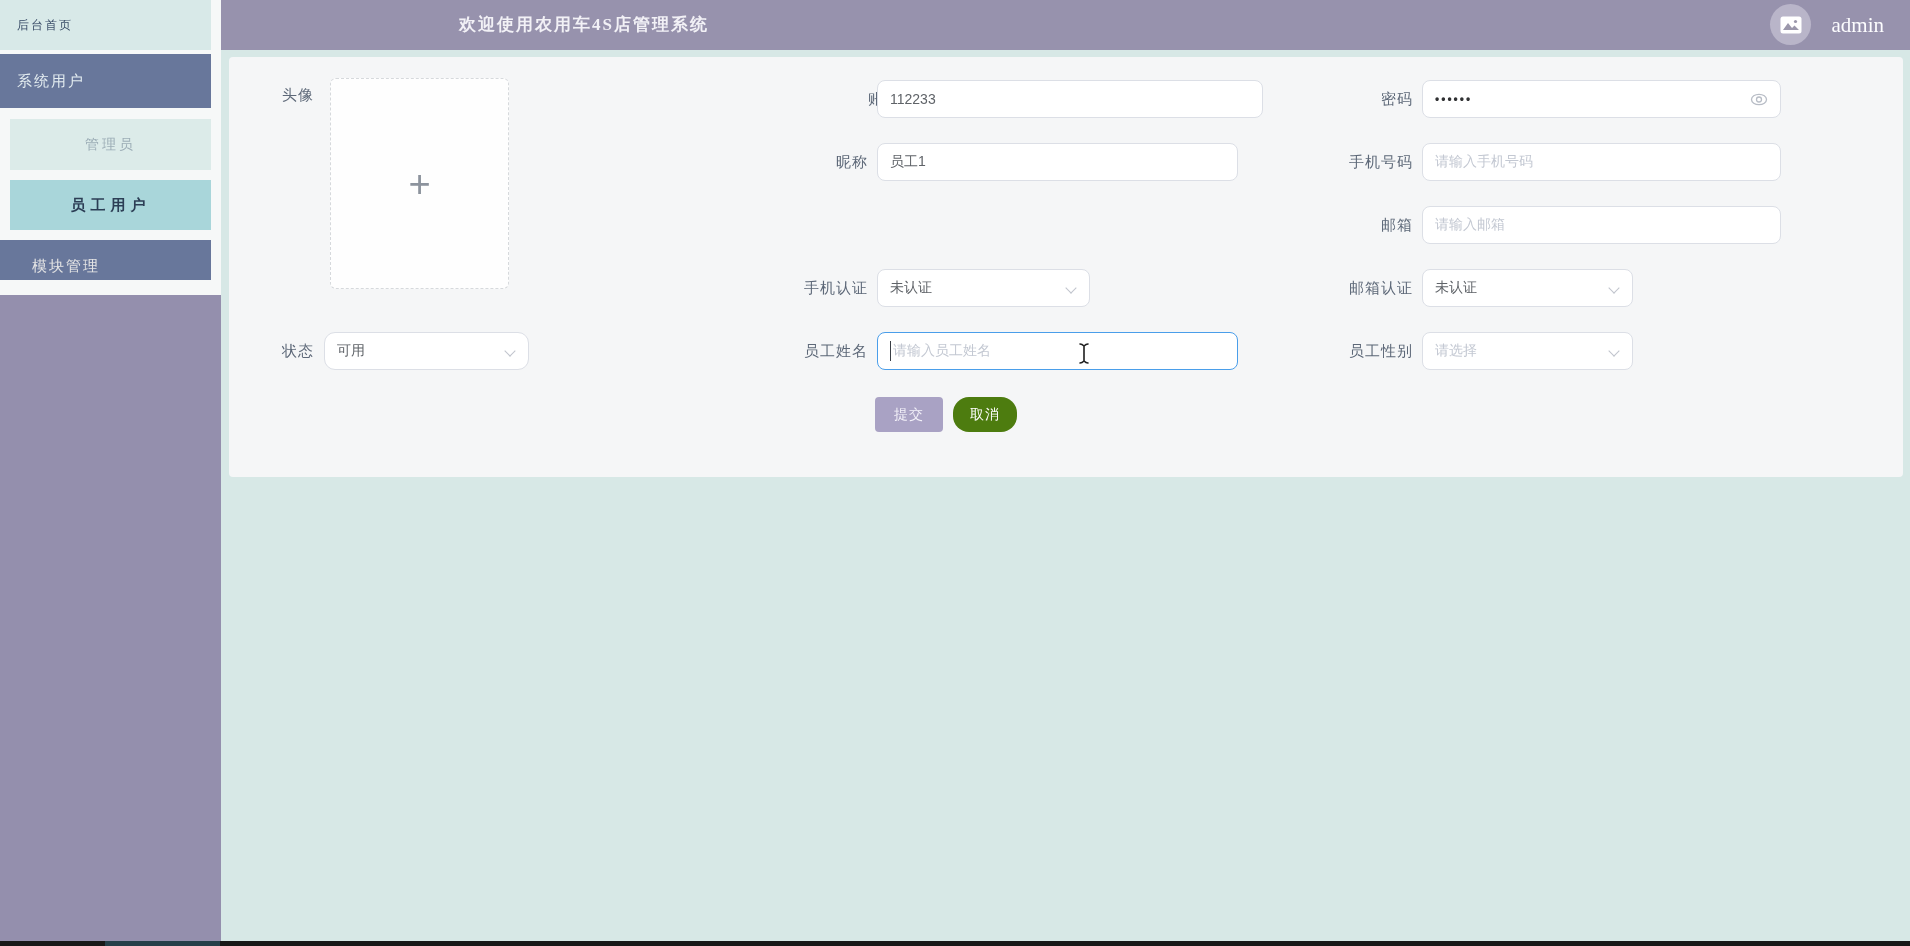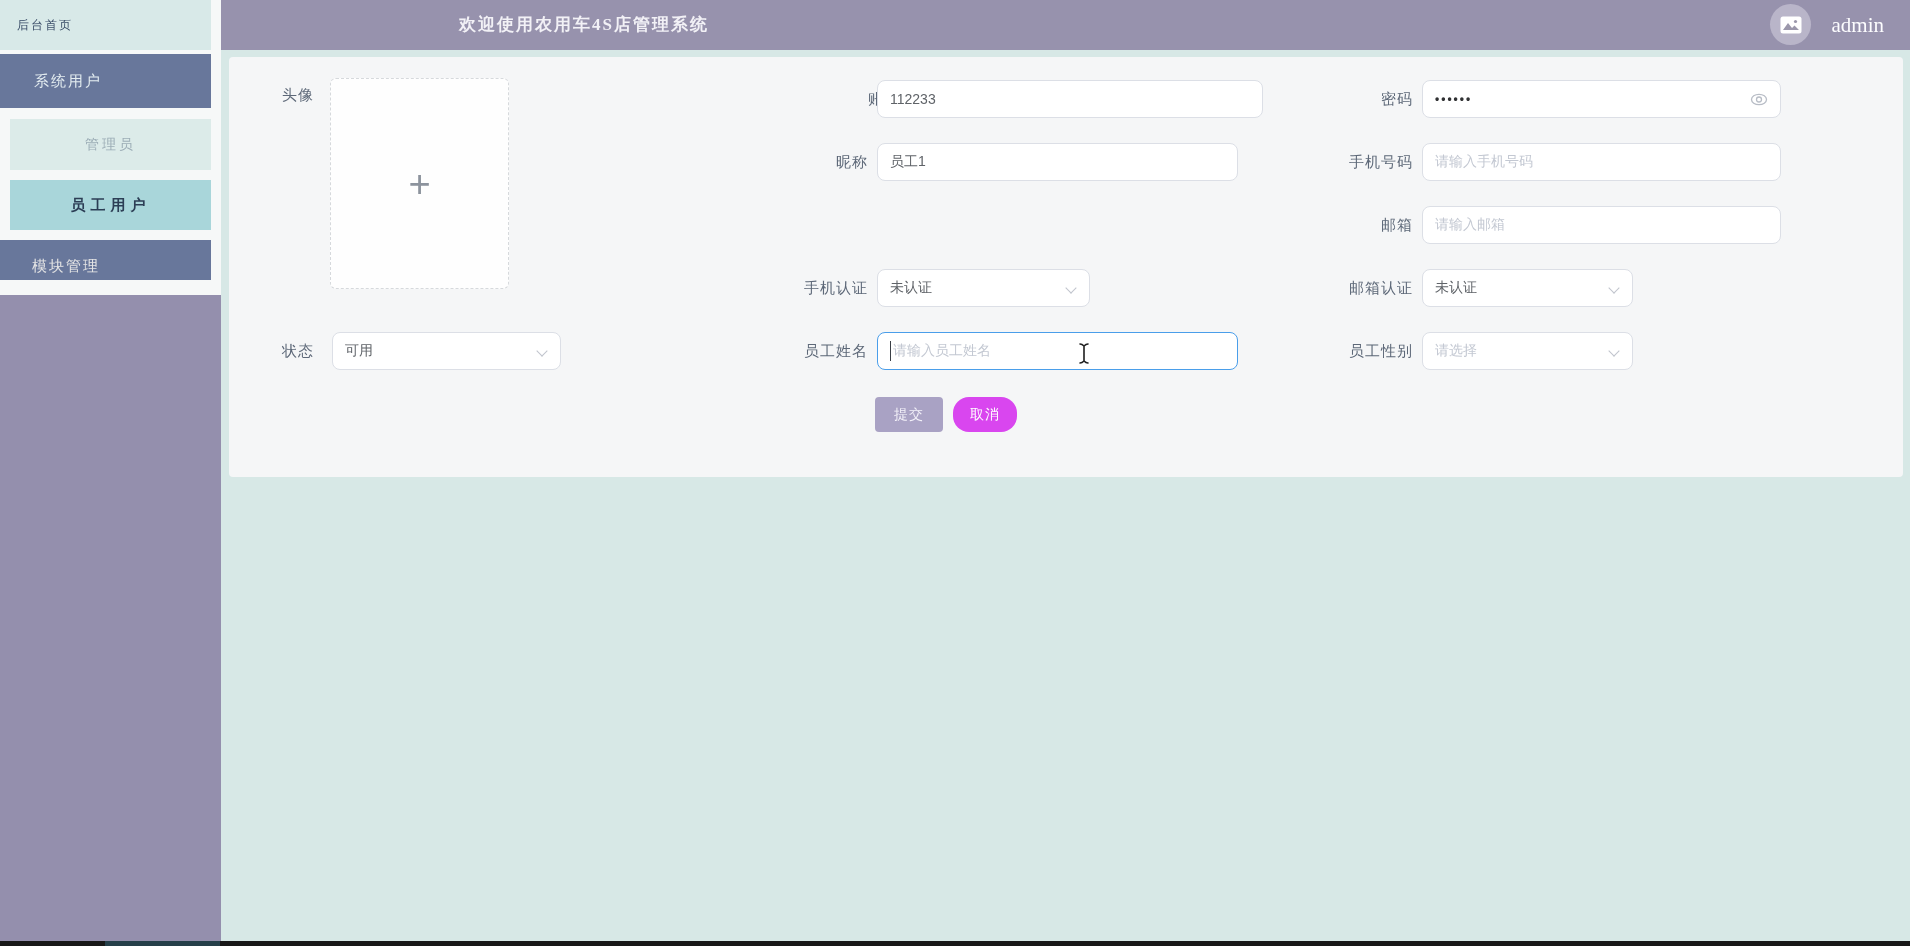--- a/index.html
+++ b/index.html
@@ -13,21 +13,21 @@
     font-family:"Liberation Serif", serif; font-size:17px; color:#f2f1f6; letter-spacing:2px; font-weight:bold; }
   .user-avatar { position:absolute; right:99px; top:4px; width:41px; height:41px; border-radius:50%;
     background:#b9b5c9; display:flex; align-items:center; justify-content:center; }
   .user-name { position:absolute; right:26px; top:0; line-height:50px;
     font-family:"Liberation Serif", serif; font-size:21px; color:#fdfdff; }
 
   
   .sidebar { position:absolute; left:0; top:0; width:221px; height:946px; background:#f6f8f8; }
   .sb-item { position:absolute; left:0; width:211px; font-family:"Liberation Serif", serif; }
   .sb-teal     { top:0;   height:50px; line-height:50px; background:#d8e9e8; color:#3a4d68; font-size:12px; padding-left:17px; letter-spacing:2px; }
-  .sb-purple-1 { top:54px;  height:54px; line-height:54px; background:#68779b; color:#e3ecf0; font-size:15px; padding-left:34px; letter-spacing:2px; }
+  .sb-purple-1 { top:54px;  height:54px; line-height:54px; background:#68779b; color:#e3ecf0; font-size:15px; padding-left:17px; letter-spacing:2px; }
   .sb-sub-light{ top:119px; left:10px; width:201px; height:51px; line-height:51px; background:#dcebe9; color:#9cadb6; font-size:14px; text-align:center; letter-spacing:3px; }
   .sb-sub-active{ top:180px; left:10px; width:201px; height:50px; line-height:50px; background:#a9d6da; color:#2c3e55; font-size:15px; text-align:center; letter-spacing:5px; font-weight:bold; }
   .sb-purple-2 { top:240px; height:40px; line-height:52px; background:#68779b; color:#e5e5e5; font-size:15px; padding-left:32px; letter-spacing:2px; }
   .sb-filler { position:absolute; left:0; top:295px; width:221px; height:646px; background:#948fad; }
 
   
   .panel { position:absolute; left:229px; top:57px; width:1674px; height:420px; background:#f5f6f7; border-radius:4px; }
 
   
   .flabel { position:absolute; height:38px; line-height:38px; text-align:right;
@@ -45,21 +45,21 @@
 
   
   .avatar-box { position:absolute; left:330px; top:78px; width:179px; height:211px; background:#fefefe;
     border:1px dashed #d6d9dc; border-radius:6px; display:flex; align-items:center; justify-content:center; cursor:pointer; }
   .plus { font-size:38px; font-weight:100; color:#8c939d; line-height:1; font-family:"Liberation Sans", sans-serif; }
 
   
   .btn { position:absolute; top:397px; height:35px; border:none; border-radius:4px; color:#fff;
     font-size:14px; font-family:"Liberation Sans", sans-serif; cursor:pointer; letter-spacing:1px; }
   .btn-submit { left:875px; width:68px; background:#a9a2c4; color:#f3f1f9; }
-  .btn-cancel { left:953px; width:64px; background:#d946ef;border-radius:16px; }
+  .btn-cancel { left:953px; width:64px; background:#4d7c0f;border-radius:16px; }
 
   
   .ibeam { position:absolute; left:1077px; top:342px; }
   .bottom-strip { position:absolute; left:0; bottom:0; width:1910px; height:5px; background:#181818; }
   .bottom-strip-accent { position:absolute; left:105px; bottom:0; width:115px; height:5px; background:#253f49; }
 
   
   .r1 { top:80px; } .r2 { top:143px; } .r3 { top:206px; } .r4 { top:269px; } .r5 { top:332px; }
 </style>
 </head>
@@ -134,21 +134,21 @@
     <span class="chevron"></span>
   </div>
 
   <span class="flabel r4" style="left:1193px; width:220px;">邮箱认证</span>
   <div class="fselect r4" style="left:1422px; width:211px;">
     <span>未认证</span>
     <span class="chevron"></span>
   </div>
 
   <span class="flabel r5" style="left:130px; width:184px;">状态</span>
-  <div class="fselect r5" style="left:332px; width:229px;">
+  <div class="fselect r5" style="left:324px; width:205px;border-radius:11px;">
     <span>可用</span>
     <span class="chevron"></span>
   </div>
 
   <span class="flabel r5" style="left:648px; width:220px;">员工姓名</span>
   <div class="finput focused r5" style="left:877px; width:361px;">
     <span class="caret"></span>
     <span class="placeholder">请输入员工姓名</span>
   </div>
 

